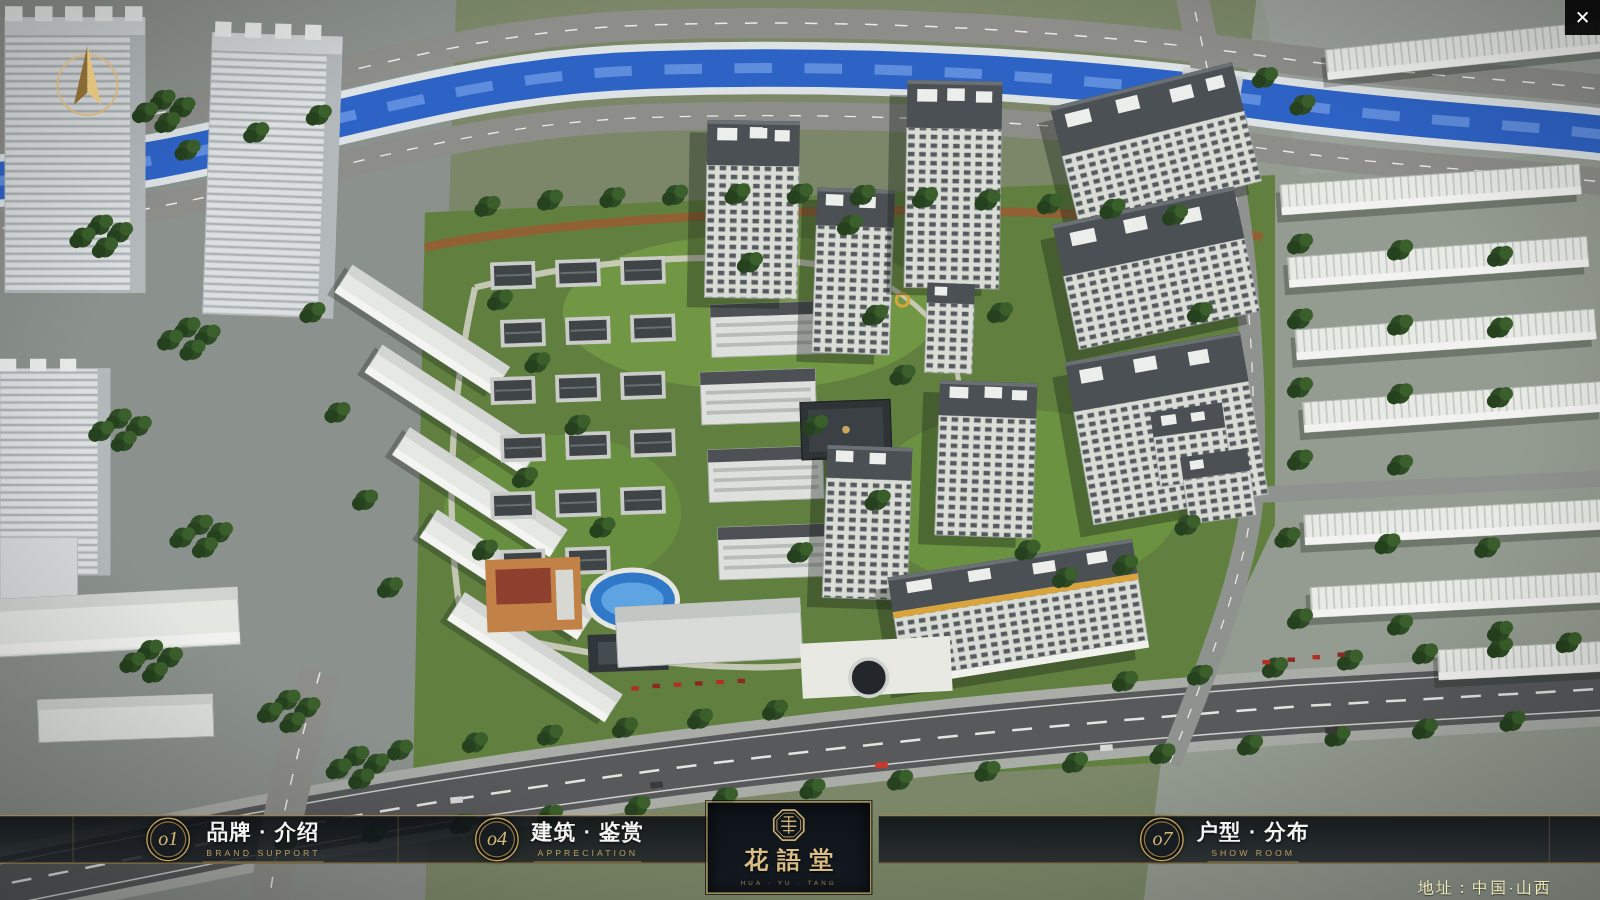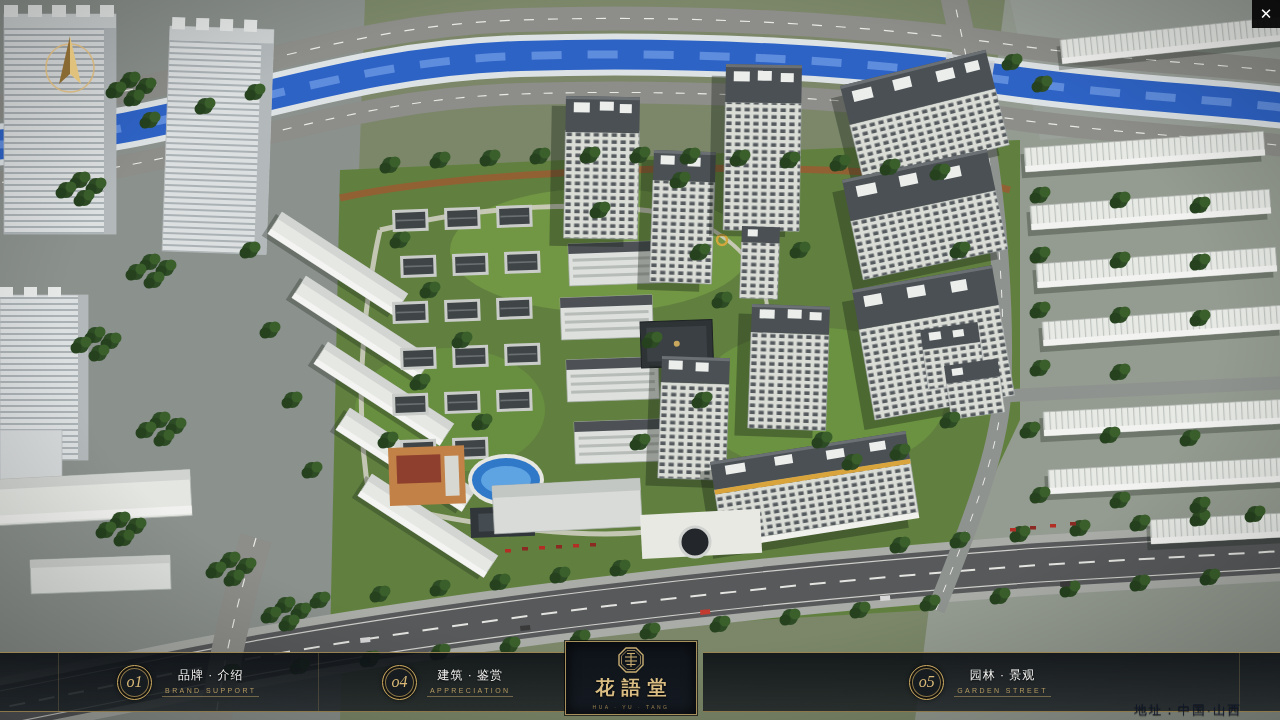--- a/index.html
+++ b/index.html
@@ -10,56 +10,56 @@
   
   .close-btn{position:absolute;top:0;right:0;width:28px;height:28px;background:rgba(5,5,5,.94);
              color:#fff;display:flex;align-items:center;justify-content:center;
              font-size:15px;cursor:pointer;z-index:30;}
 
   
   .compass{position:absolute;left:38px;top:30px;z-index:20;}
 
   
   .nav{position:absolute;left:0;top:641px;width:1280px;height:79px;z-index:25;}
-  .bar{position:absolute;top:11px;height:60px;display:flex;box-sizing:border-box;
+  .bar{position:absolute;top:11px;height:39px;display:flex;box-sizing:border-box;
        background:linear-gradient(rgba(13,17,21,.92),rgba(24,30,34,.82));
        border-top:1px solid rgba(190,160,95,.75);
        border-bottom:1px solid rgba(190,160,95,.7);padding-left:18px;}
   .bar.left{left:0;width:577px;}
   .bar.right{left:703px;width:577px;}
   .cell{flex:1;display:flex;align-items:center;justify-content:center;gap:10px;cursor:pointer;}
   .cell + .cell{border-left:1px solid rgba(160,140,90,.28);}
   .spacer{flex:0 0 40px;border-left:none;}
   .spacer + .cell{border-left:1px solid rgba(160,140,90,.28);}
   .badge{width:33px;height:33px;border-radius:50%;flex:0 0 33px;
          border:1px solid #c9a85e;
          box-shadow:inset 0 0 0 2px rgba(5,8,10,.9), inset 0 0 0 3px rgba(201,168,94,.65), 0 0 4px rgba(0,0,0,.6);
          background:radial-gradient(circle,#171c20 55%,#0a0d10 100%);
          display:flex;align-items:center;justify-content:center;
          color:#d8b876;font-family:"Liberation Serif","DejaVu Serif",serif;
          font-style:italic;font-size:16px;}
   .titles{display:flex;flex-direction:column;align-items:center;}
-  .t1{color:#f4f4f2;font-size:12px;font-weight:normal;letter-spacing:1px;
+  .t1{color:#f4f4f2;font-size:17px;font-weight:bold;letter-spacing:1px;
       text-shadow:0 1px 2px rgba(0,0,0,.9);white-space:nowrap;}
   .t2{color:#b59a62;font-size:7px;letter-spacing:2.4px;margin-top:3px;
       padding:0 3px 2px 3px;border-bottom:1px solid rgba(181,154,98,.55);white-space:nowrap;}
 
   
   .logo-panel{position:absolute;left:565px;top:0;width:132px;height:74px;box-sizing:border-box;
       background:linear-gradient(#0e1319,#141a21);
       border:1px solid #a8905c;box-shadow:0 0 0 1px rgba(0,0,0,.65), inset 0 0 14px rgba(0,0,0,.8);
       display:flex;flex-direction:column;align-items:center;justify-content:center;
       cursor:pointer;z-index:26;}
   .logo-name{color:#d9bd82;font-family:"Liberation Serif","DejaVu Serif",serif;
       font-size:19px;font-weight:bold;letter-spacing:7px;text-indent:7px;margin-top:2px;
       text-shadow:0 1px 2px #000;}
   .logo-tag{color:#9a8250;font-size:5px;letter-spacing:2.5px;margin-top:3px;}
 
   
-  .address{position:absolute;right:38px;bottom:1px;color:#0f172a;font-size:12.5px;
+  .address{position:absolute;right:38px;bottom:1px;color:#fef9c3;font-size:12.5px;
       letter-spacing:2px;z-index:27;text-shadow:0 1px 1px rgba(0,0,0,.7);opacity:.92;}
 </style>
 </head>
 <body>
 
 <div class="stage">
 
   <svg class="scene" width="1280" height="720" viewBox="0 0 1280 720">
     <defs>
       <pattern id="win2" patternUnits="userSpaceOnUse" width="9" height="7">
@@ -533,29 +533,29 @@
           <line x1="7" y1="14" x2="19" y2="14"></line>
             <line x1="8.5" y1="17.5" x2="17.5" y2="17.5"></line>
           <line x1="9" y1="6.5" x2="17" y2="6.5"></line>
         </g>
       </svg>
       <div class="logo-name">花語堂</div>
       <div class="logo-tag">HUA · YU · TANG</div>
     </div>
 
     <div class="bar right">
+
+
       <div class="cell">
-        <div class="badge">o5</div>
+        <div class="badge">o7</div>
         <div class="titles">
-          <div class="t1">园林 · 景观</div>
-          <div class="t2">GARDEN STREET</div>
+          <div class="t1">户型 · 分布</div>
+          <div class="t2">SHOW ROOM</div>
         </div>
       </div>
-
-
 
       <div class="cell spacer"></div>
     </div>
   </div>
 
   <div class="address">地址：中国·山西</div>
 
 </div>
 
 </body></html>

